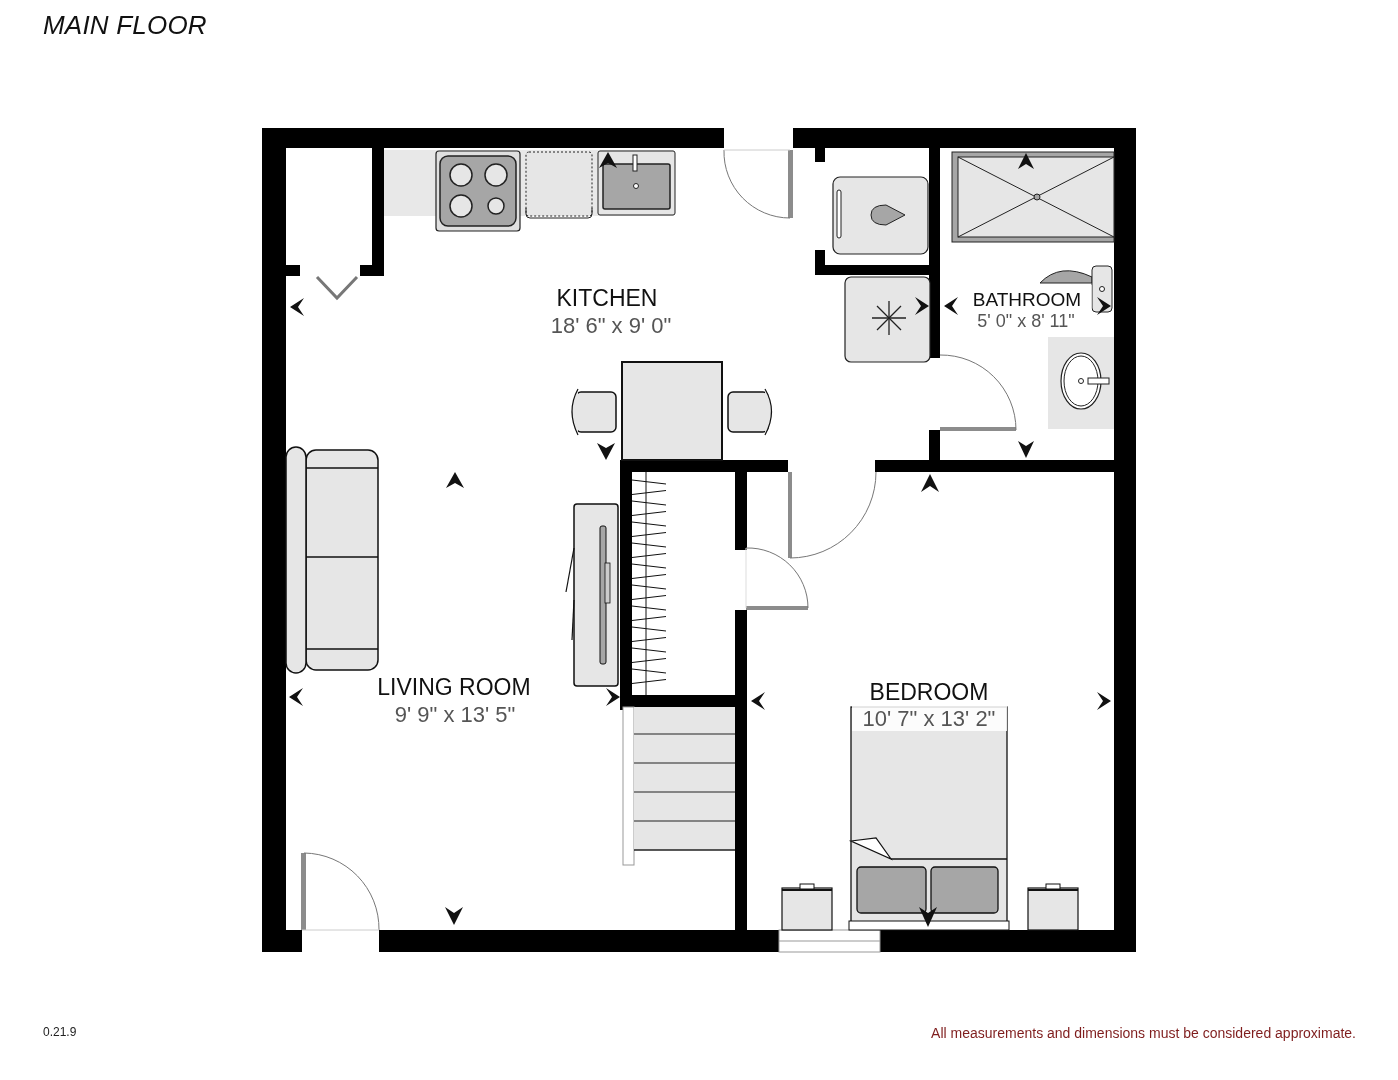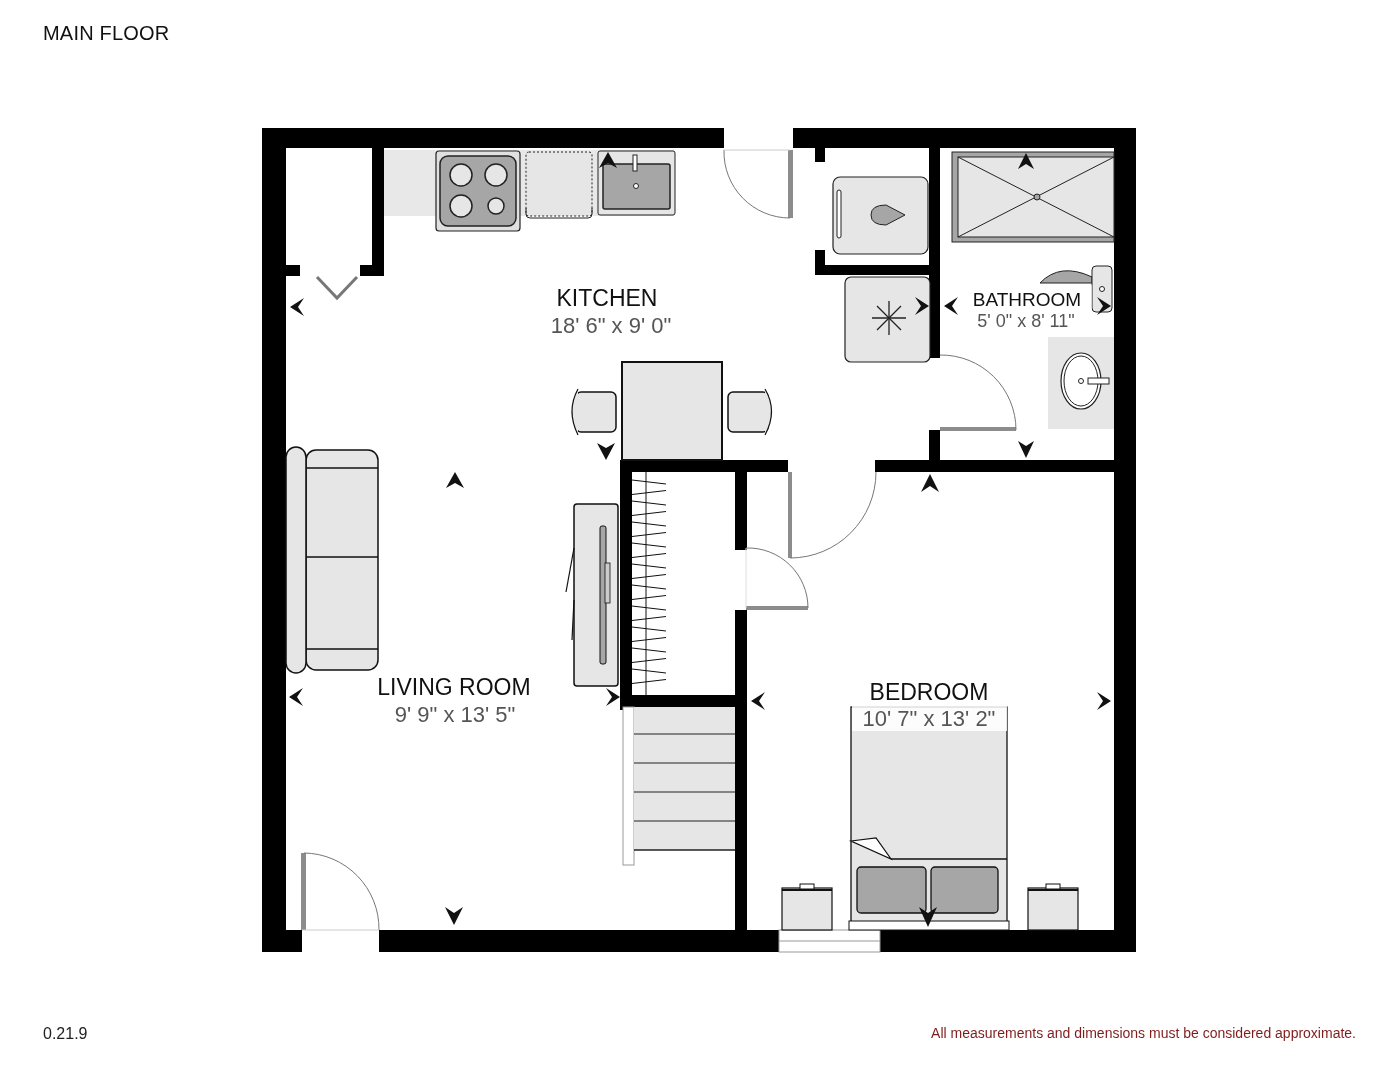--- a/index.html
+++ b/index.html
@@ -1,18 +1,18 @@
 <!DOCTYPE html>
 <html><head>
 <meta charset="utf-8">
 <style>
   html, body { margin: 0; padding: 0; background: #ffffff; }
   body { width: 1398px; height: 1080px; position: relative; overflow: hidden; font-family: "Liberation Sans", sans-serif; }
-  .title { position: absolute; left: 43px; top: 22px; font-size: 20px; color: #111; letter-spacing: 0.2px; }
-  .version { position: absolute; left: 43px; top: 1025px; font-size: 16px; color: #222; }
+  .title { position: absolute; left: 43px; top: 10px; font-size: 26px; color: #111; letter-spacing: 0.2px; font-style: italic; }
+  .version { position: absolute; left: 43px; top: 1025px; font-size: 12px; color: #222; }
   .disclaimer { position: absolute; right: 42px; top: 1025px; font-size: 14px; color: #7f1d1d; }
   svg.plan { position: absolute; left: 0; top: 0; }
   .room-name { font-family: "Liberation Sans", sans-serif; fill: #111; text-anchor: middle; }
   .room-dim { font-family: "Liberation Sans", sans-serif; fill: #555; text-anchor: middle; }
 </style>
 </head>
 <body>
 
 <div class="title">MAIN FLOOR</div>
 

